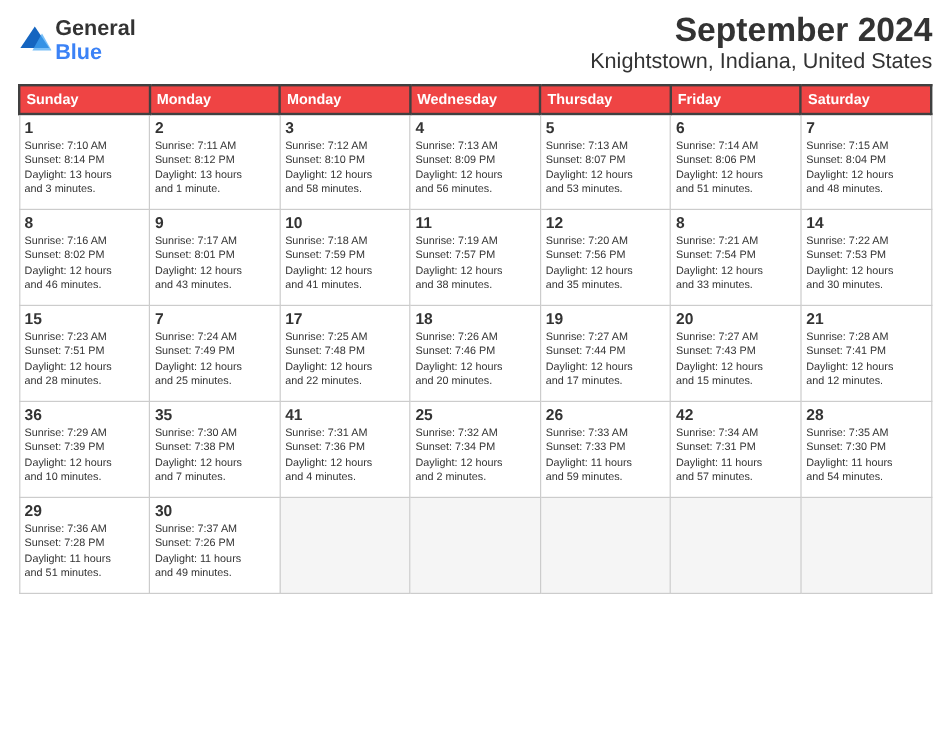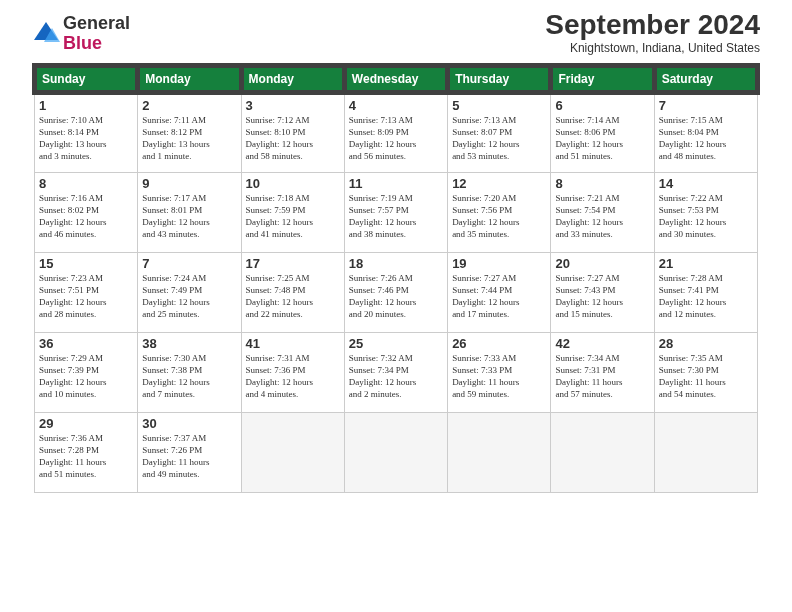--- a/index.html
+++ b/index.html
@@ -6,21 +6,21 @@
     body {
       font-family: Arial, sans-serif;
       background: #fff;
       width: 792px;
       height: 612px;
       overflow: hidden;
     }
     .page {
       width: 792px;
       height: 612px;
-      padding: 10px 32px;
+      padding: 10px 15px;
     }
     .header {
       display: flex;
       align-items: flex-start;
       justify-content: space-between;
       margin-bottom: 8px;
     }
     .logo {
       display: flex;
       align-items: center;
@@ -41,36 +41,36 @@
     .title-block {
       text-align: right;
     }
     .month-title {
       font-size: 28px;
       font-weight: bold;
       color: #333;
       line-height: 1.1;
     }
     .location {
-      font-size: 12px;
+      font-size: 18px;
       color: #333;
     }
     table {
       width: 100%;
       border-collapse: collapse;
       table-layout: fixed;
     }
     th {
-      background-color: #15803d;
+      background-color: #ef4444;
       color: #fff;
       font-size: 12px;
       font-weight: bold;
       padding: 4px 5px;
       text-align: left;
-      border: 5px solid #404040;
+      border: 2px solid #404040;
     }
     td {
       border: 1px solid #ccc;
       vertical-align: top;
       padding: 3px 4px;
       font-size: 9.5px;
       color: #333;
       height: 80px;
       background: #fff;
     }
@@ -81,36 +81,35 @@
       font-size: 13px;
       font-weight: bold;
       color: #333;
       display: block;
       margin-bottom: 1px;
     }
     .cell-text {
       font-size: 9px;
       line-height: 1.35;
       color: #333;
-      font-family: Liberation Serif, serif;
     }
   </style>
 </head>
 <body>
 
 <div class="page">
   <div class="header">
     <div class="logo">
       <svg class="logo-icon" viewBox="0 0 28 28" width="28" height="28">
         <polygon points="14,2 26,20 2,20" fill="#1565c0"></polygon>
         <polygon points="20,8 28,22 12,22" fill="#42a5f5" opacity="0.7"></polygon>
       </svg>
       <div class="logo-text">
         <span style="color:#333">General</span><br>
-        <span style="color:#be185d">Blue</span>
+        <span style="color:#3b82f6">Blue</span>
       </div>
     </div>
     <div class="title-block">
       <div class="month-title">September 2024</div>
       <div class="location">Knightstown, Indiana, United States</div>
     </div>
   </div>
 
   <table>
     <thead>
@@ -214,21 +213,21 @@
             <span class="day-num">21</span>
             <div class="cell-text">Sunrise: 7:28 AM<br>Sunset: 7:41 PM<br>Daylight: 12 hours<br>and 12 minutes.</div>
           </td>
         </tr>
         <tr>
           <td>
             <span class="day-num">36</span>
             <div class="cell-text">Sunrise: 7:29 AM<br>Sunset: 7:39 PM<br>Daylight: 12 hours<br>and 10 minutes.</div>
           </td>
           <td>
-            <span class="day-num">38</span>
+            <span class="day-num">35</span>
             <div class="cell-text">Sunrise: 7:30 AM<br>Sunset: 7:38 PM<br>Daylight: 12 hours<br>and 7 minutes.</div>
           </td>
           <td>
             <span class="day-num">41</span>
             <div class="cell-text">Sunrise: 7:31 AM<br>Sunset: 7:36 PM<br>Daylight: 12 hours<br>and 4 minutes.</div>
           </td>
           <td>
             <span class="day-num">25</span>
             <div class="cell-text">Sunrise: 7:32 AM<br>Sunset: 7:34 PM<br>Daylight: 12 hours<br>and 2 minutes.</div>
           </td>

